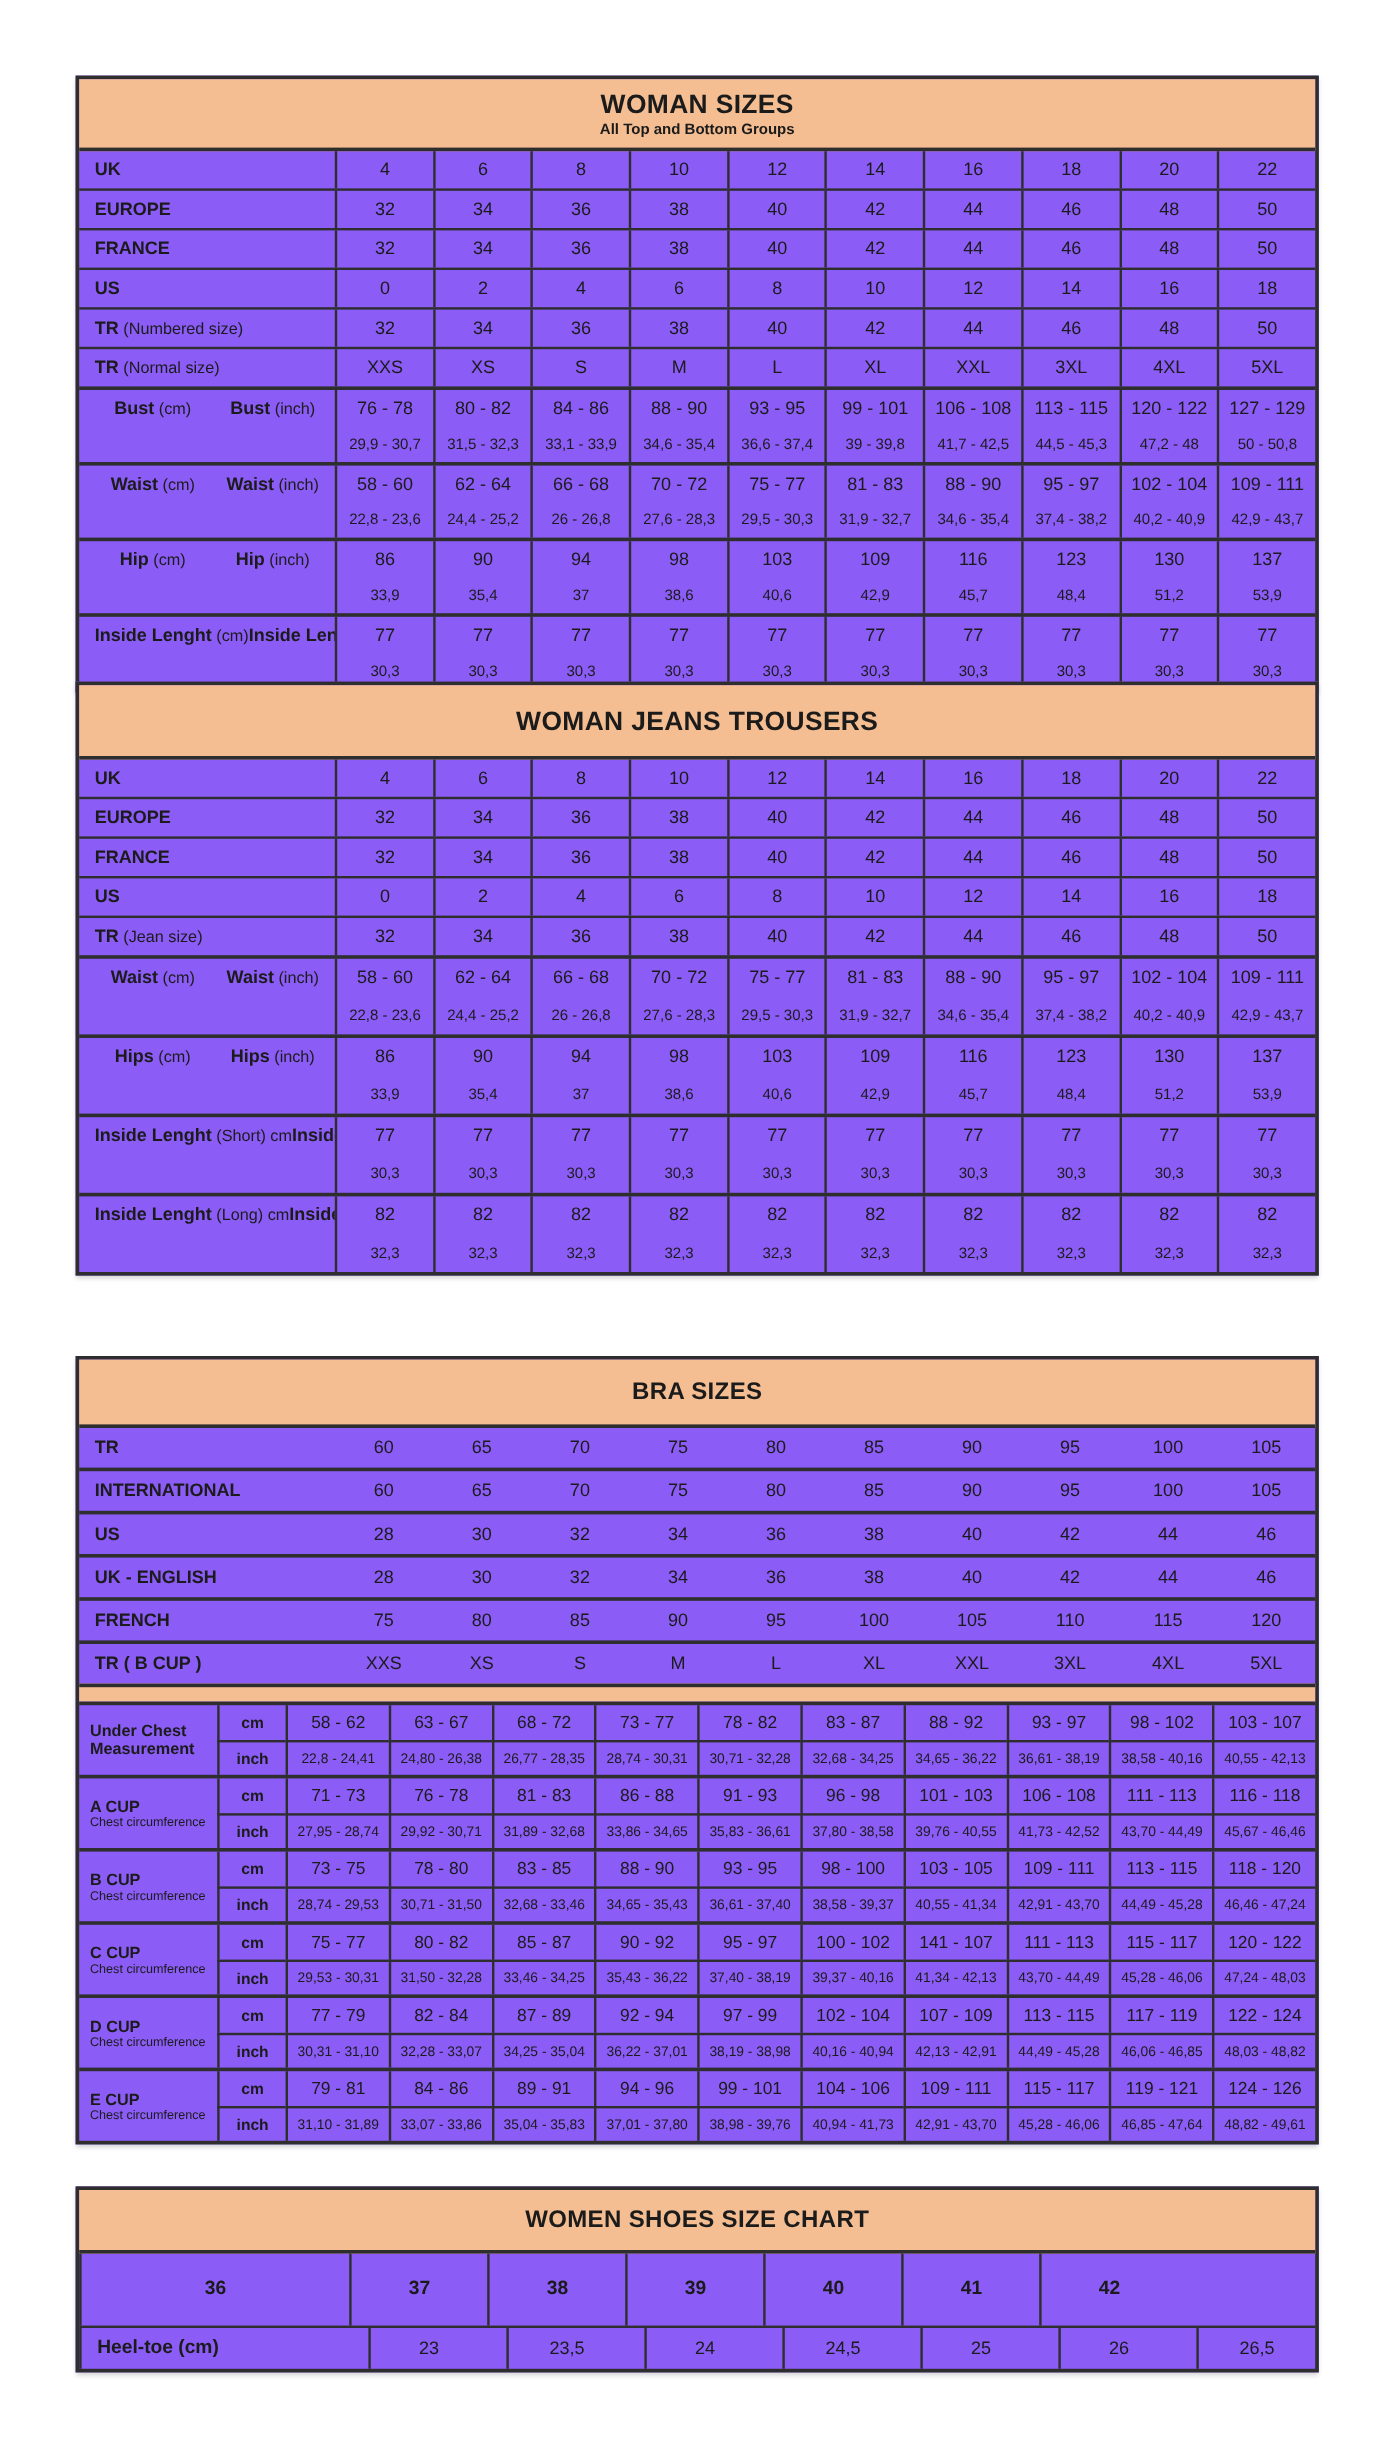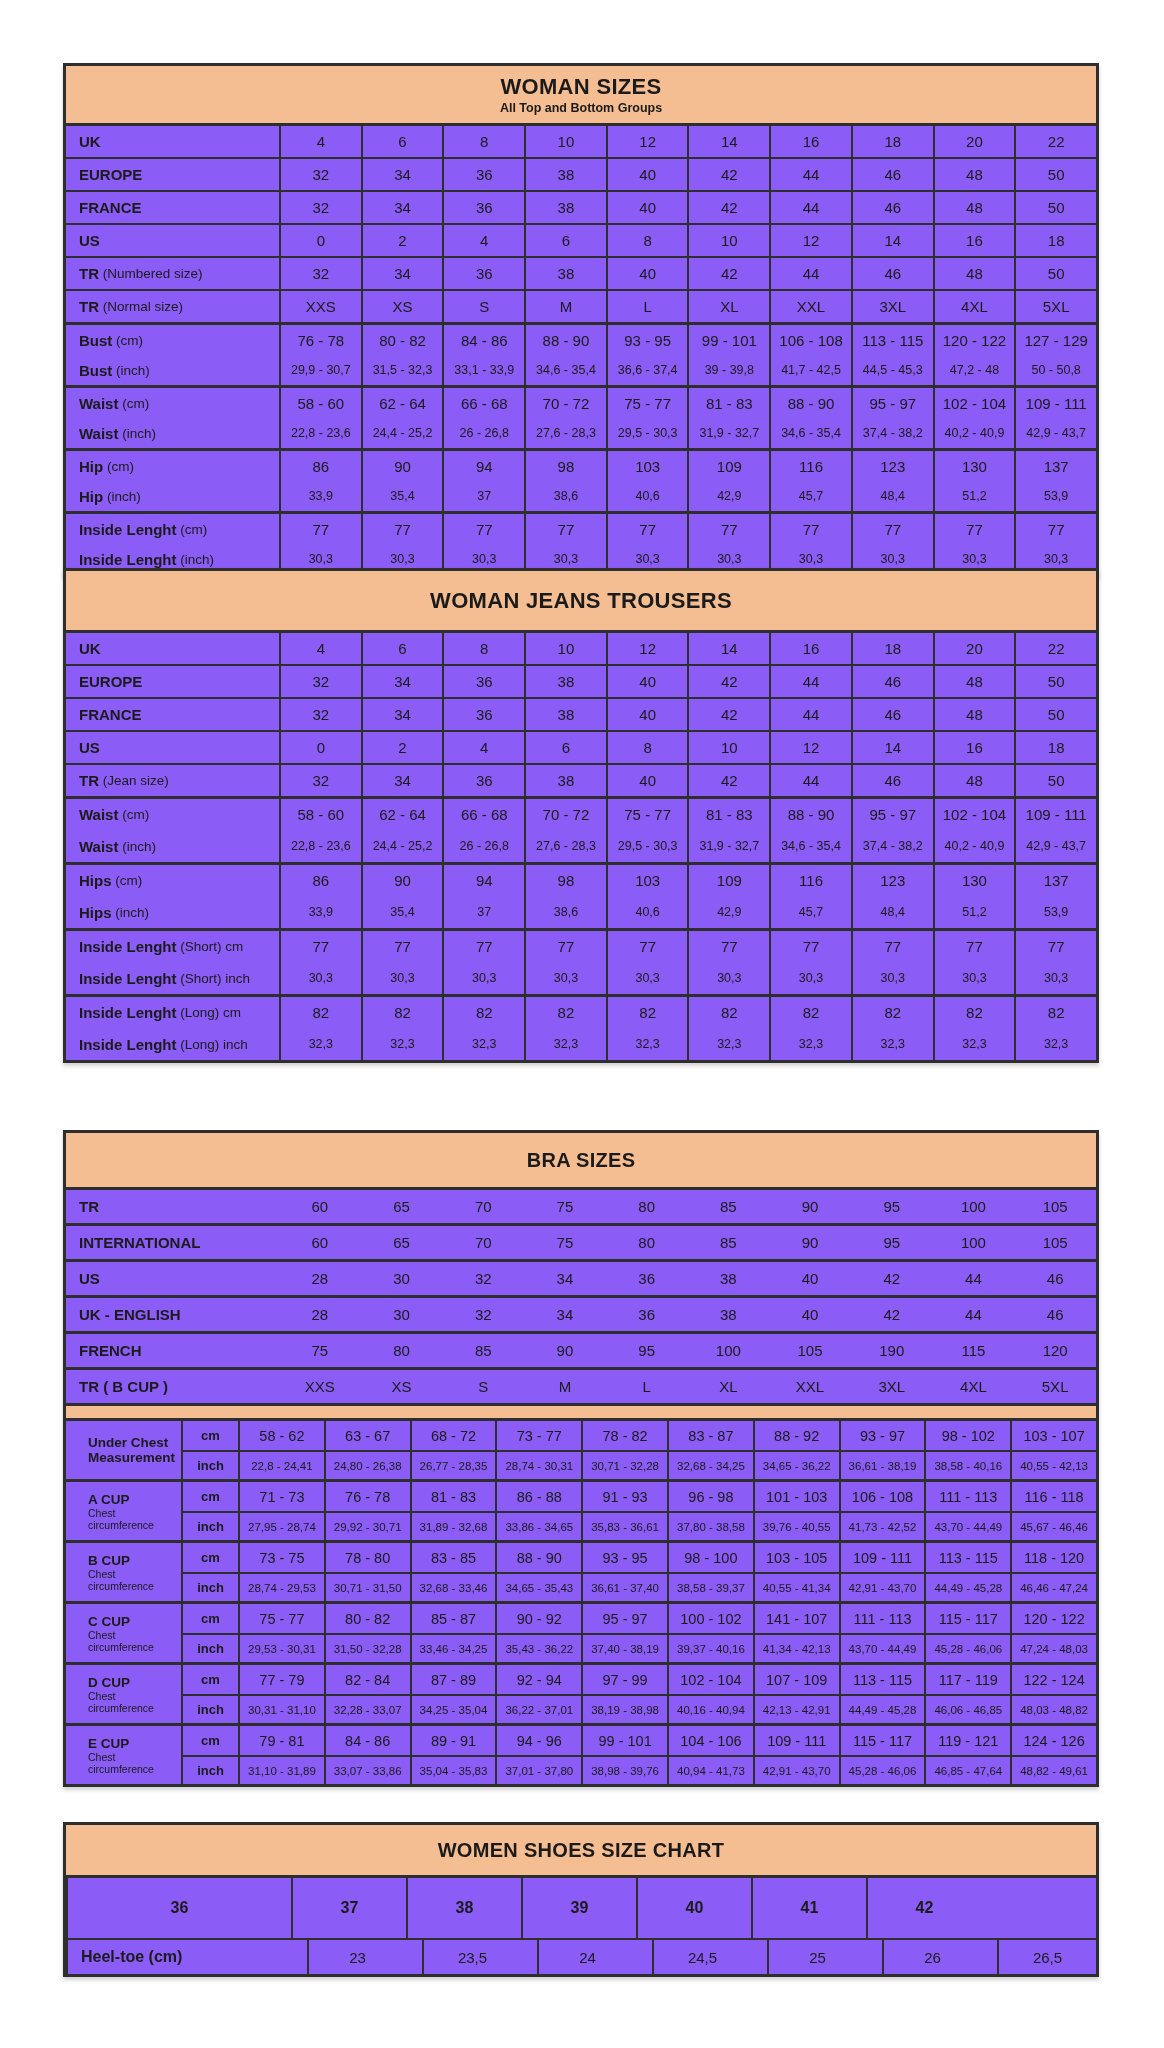--- a/index.html
+++ b/index.html
@@ -35,36 +35,36 @@
   .body > .r:first-child{border-top:none;}
   .r.group{border-top:3px solid var(--bd);}
   #t1 .r.single{height:31px;} #t1 .r.group{height:60px;}
   #t2 .r.single{height:31px;} #t2 .r.group{height:63px;}
   .c{display:flex;align-items:center;justify-content:center;border-left:2px solid var(--bd);min-width:0;overflow:hidden;}
   .r > .c:first-child{border-left:none;}
   .lab{justify-content:flex-start;padding-left:13px;font-size:15px;white-space:nowrap;}
   .lb{font-weight:bold;}
   .lr{font-weight:normal;font-size:13.5px;}
   .val{font-size:15px;}
-  .lab2{flex-direction:column;align-items:flex-start;justify-content:space-around;padding-left:13px;font-size:15px;white-space:nowrap;}
+  .lab2{flex-direction:row;align-items:flex-start;justify-content:space-around;padding-left:13px;font-size:15px;white-space:nowrap;}
   .labline{height:50%;display:flex;align-items:center;}
   .val2{flex-direction:column;justify-content:space-around;}
   .vtop{font-size:15px;height:50%;display:flex;align-items:center;}
   .vbot{font-size:12.5px;height:50%;display:flex;align-items:center;}
 
   
   .rb{display:grid;grid-template-columns:213px repeat(10,1fr);height:33px;border-top:3px solid var(--bd);}
   .body > .rb:first-child{border-top:none;}
   .rb .c{border-left:none;}
   .rb .lab{font-weight:bold;}
   .strip{height:12px;background:var(--or);border-top:3px solid var(--bd);}
 
   
   .rg{display:grid;grid-template-columns:115px 57px repeat(10,1fr);grid-template-rows:29px 29px;border-top:3px solid var(--bd);}
-  .glab{grid-row:1/3;display:flex;flex-direction:column;justify-content:center;align-items:flex-start;padding-left:22px;}
+  .glab{grid-row:1/3;display:flex;flex-direction:column;justify-content:center;align-items:flex-start;padding-left:9px;}
   .gl1{font-weight:bold;font-size:13.5px;line-height:15px;}
   .gl2{font-size:10.5px;line-height:12px;}
   .gc{display:flex;align-items:center;justify-content:center;border-left:2px solid var(--bd);min-width:0;overflow:hidden;}
   .unit{font-weight:bold;font-size:13px;}
   .row2{border-top:2px solid var(--bd);}
   .cmv{font-size:14.5px;} .inv{font-size:11.5px;}
 
   
   .rs{display:grid;grid-template-columns:225px repeat(7,1fr);border-top:2px solid var(--bd);}
   .body > .rs:first-child{border-top:none;}
@@ -738,21 +738,21 @@
         </div>
         <div class="rb">
           <div class="c lab">FRENCH</div>
           <div class="c val">75</div>
           <div class="c val">80</div>
           <div class="c val">85</div>
           <div class="c val">90</div>
           <div class="c val">95</div>
           <div class="c val">100</div>
           <div class="c val">105</div>
-          <div class="c val">190</div>
+          <div class="c val">110</div>
           <div class="c val">115</div>
           <div class="c val">120</div>
         </div>
         <div class="rb">
           <div class="c lab">TR ( B CUP )</div>
           <div class="c val">XXS</div>
           <div class="c val">XS</div>
           <div class="c val">S</div>
           <div class="c val">M</div>
           <div class="c val">L</div>

